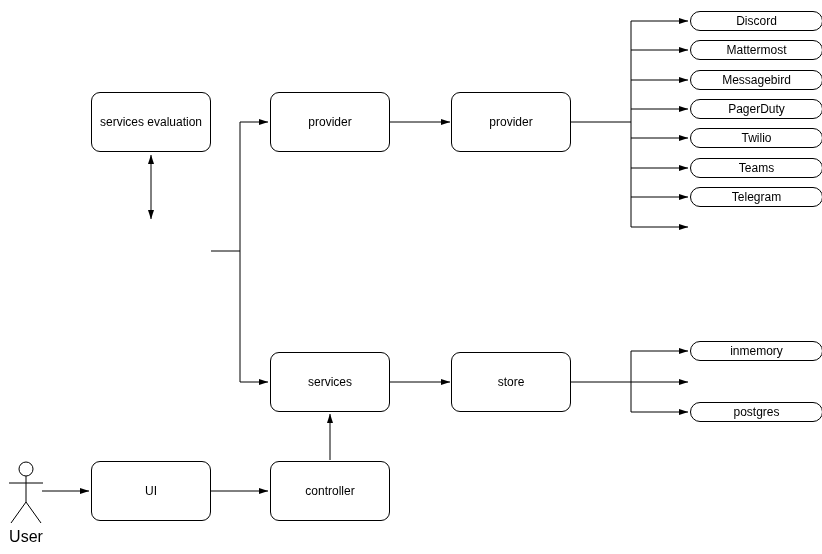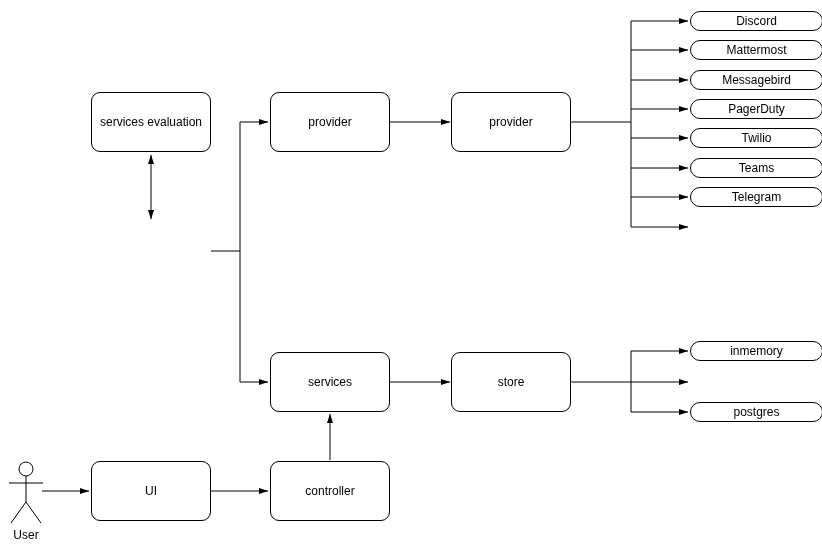--- a/index.html
+++ b/index.html
@@ -9,21 +9,21 @@
   }
   .node{
     position:absolute;box-sizing:border-box;border:1px solid #000;background:#ffffff;
     display:flex;align-items:center;justify-content:center;text-align:center;
   }
   .node .node-label{display:block;line-height:1.2;padding:0 4px;}
   .big{width:120px;height:60px;border-radius:9px;font-size:12px;}
   .leaf{width:133px;height:20px;border-radius:10px;font-size:12px;}
   svg.wires{position:absolute;left:0;top:0;width:822px;height:554px;}
   .actor-label{
-    position:absolute;left:1px;top:528px;width:50px;text-align:center;font-size:12px;
+    position:absolute;left:1px;top:528px;width:50px;text-align:center;font-size:16px;
   }
 </style>
 </head>
 <body>
 
 <div class="canvas">
 
   <svg class="wires" viewBox="0 0 822 554" xmlns="http://www.w3.org/2000/svg">
     <defs>
       <marker id="arr" viewBox="0 0 10 7" refX="9.3" refY="3.5" markerWidth="10" markerHeight="7" orient="auto-start-reverse">

